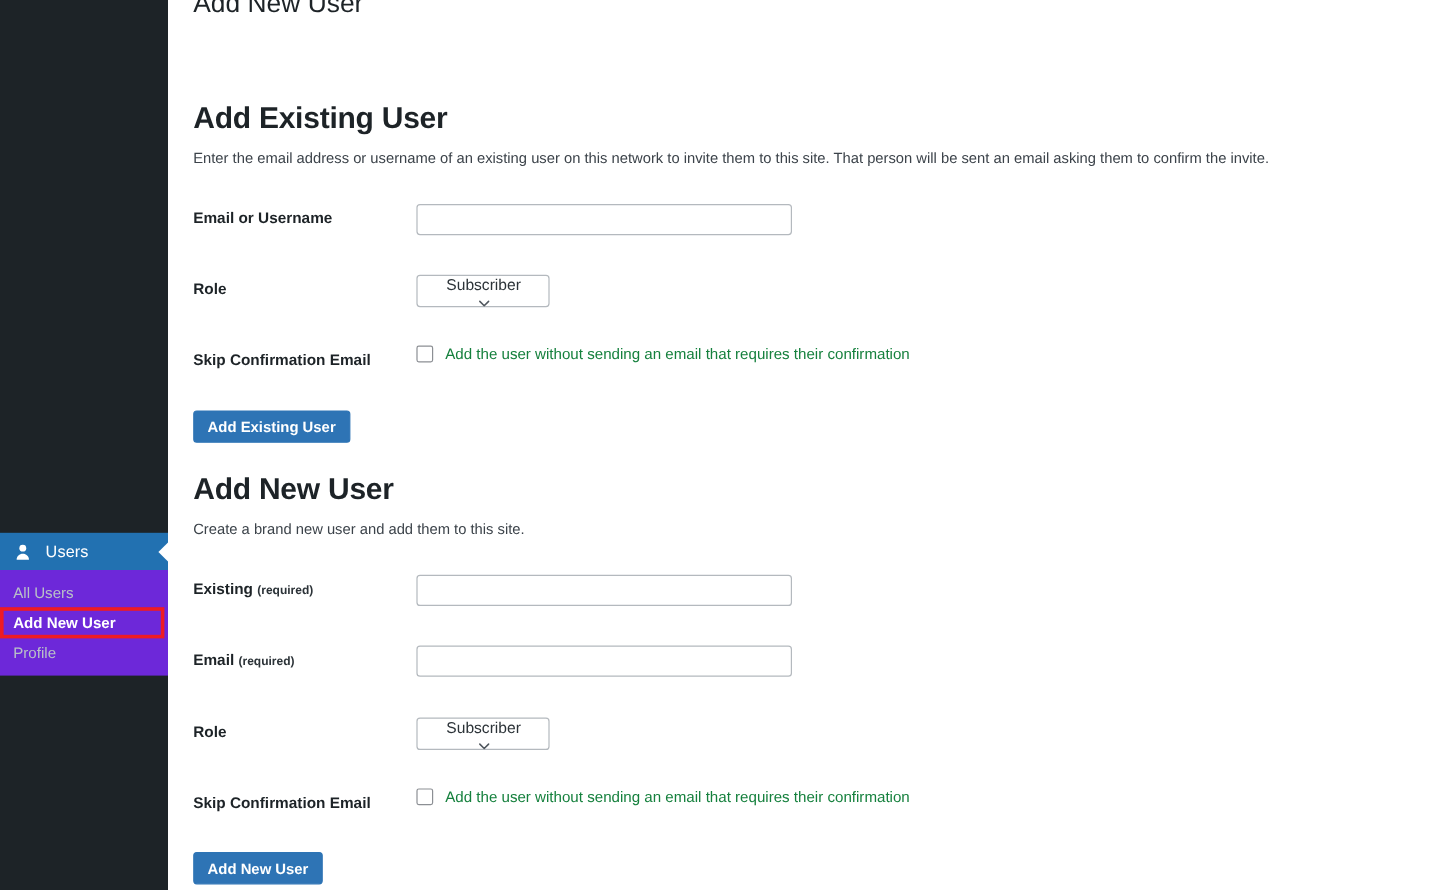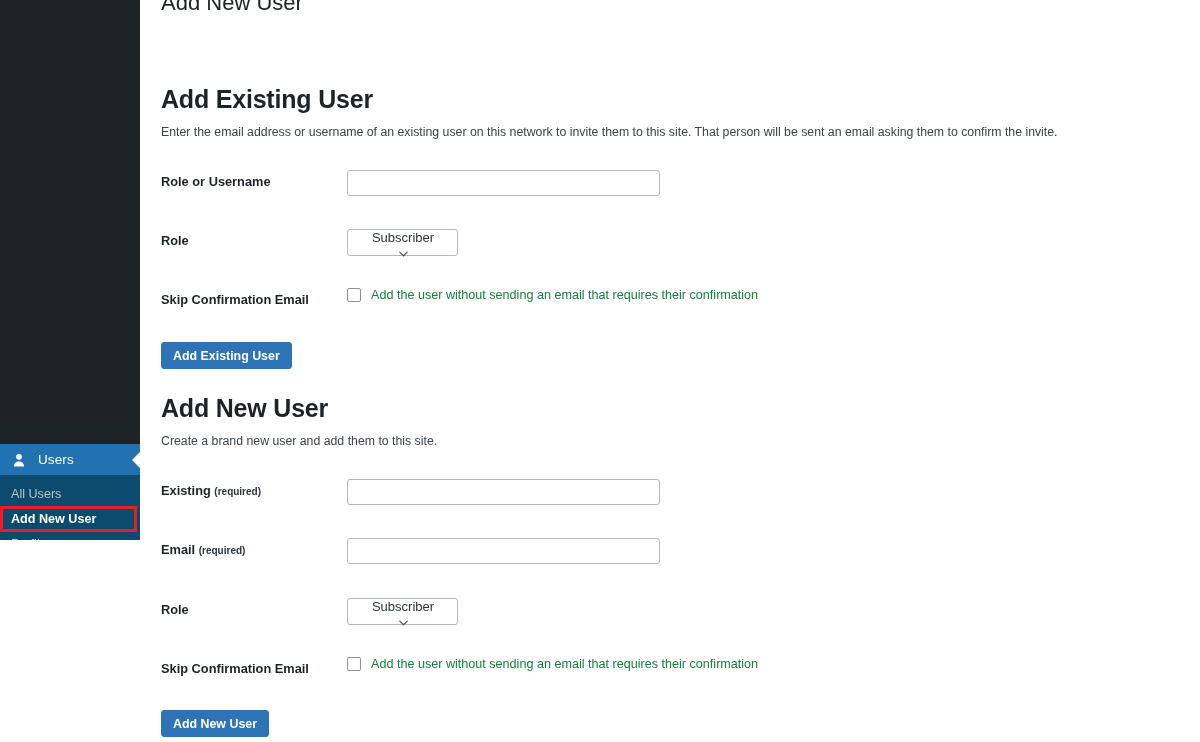--- a/index.html
+++ b/index.html
@@ -20,21 +20,21 @@
     height: 742px;
     background: #ffffff;
   }
 
   
   .sidebar {
     position: absolute;
     left: 0;
     top: 0;
     width: 140px;
-    height: 540px;
+    height: 742px;
     background: #1d2327;
     overflow: hidden;
   }
   .menu-spacer {
     height: 444px;
   }
   .menu-item-users {
     position: relative;
     height: 31px;
     background: #2271b1;
@@ -67,21 +67,21 @@
     top: 50%;
     transform: translateY(-50%);
     width: 0;
     height: 0;
     border-top: 8px solid transparent;
     border-bottom: 8px solid transparent;
     border-right: 8px solid #ffffff;
   }
 
   .submenu {
-    background: #0c4a6e;
+    background: #6d28d9;
     padding: 6px 0 7px 0;
   }
   .submenu-item {
     height: 25px;
     display: flex;
     align-items: center;
     padding-left: 11px;
     box-sizing: border-box;
     color: #b9c0c7;
     font-size: 12.6px;
@@ -274,21 +274,21 @@
   <div class="annotation-box"></div>
 
   <div class="content">
 
     <h1 class="page-title">Add New User</h1>
 
     <h2 class="section-heading" style="top:87px;">Add Existing User</h2>
     <p class="section-desc" style="top:124px;">Enter the email address or username of an existing user on this network to invite them to this site. That person will be sent an email asking them to confirm the invite.</p>
 
     <div class="field-label" style="top:174px;">
-      <span>Role or Username</span>
+      <span>Email or Username</span>
     </div>
     <input class="text-input" style="top: 170px;" type="text" value="">
 
     <div class="field-label" style="top:233px;">
       <span>Role</span>
     </div>
     <div class="select-box" style="top:229px;">
       <span class="sel-value">Subscriber</span>
       <span class="chev">
         <svg width="11" height="11" viewBox="0 0 12 12" aria-hidden="true">

